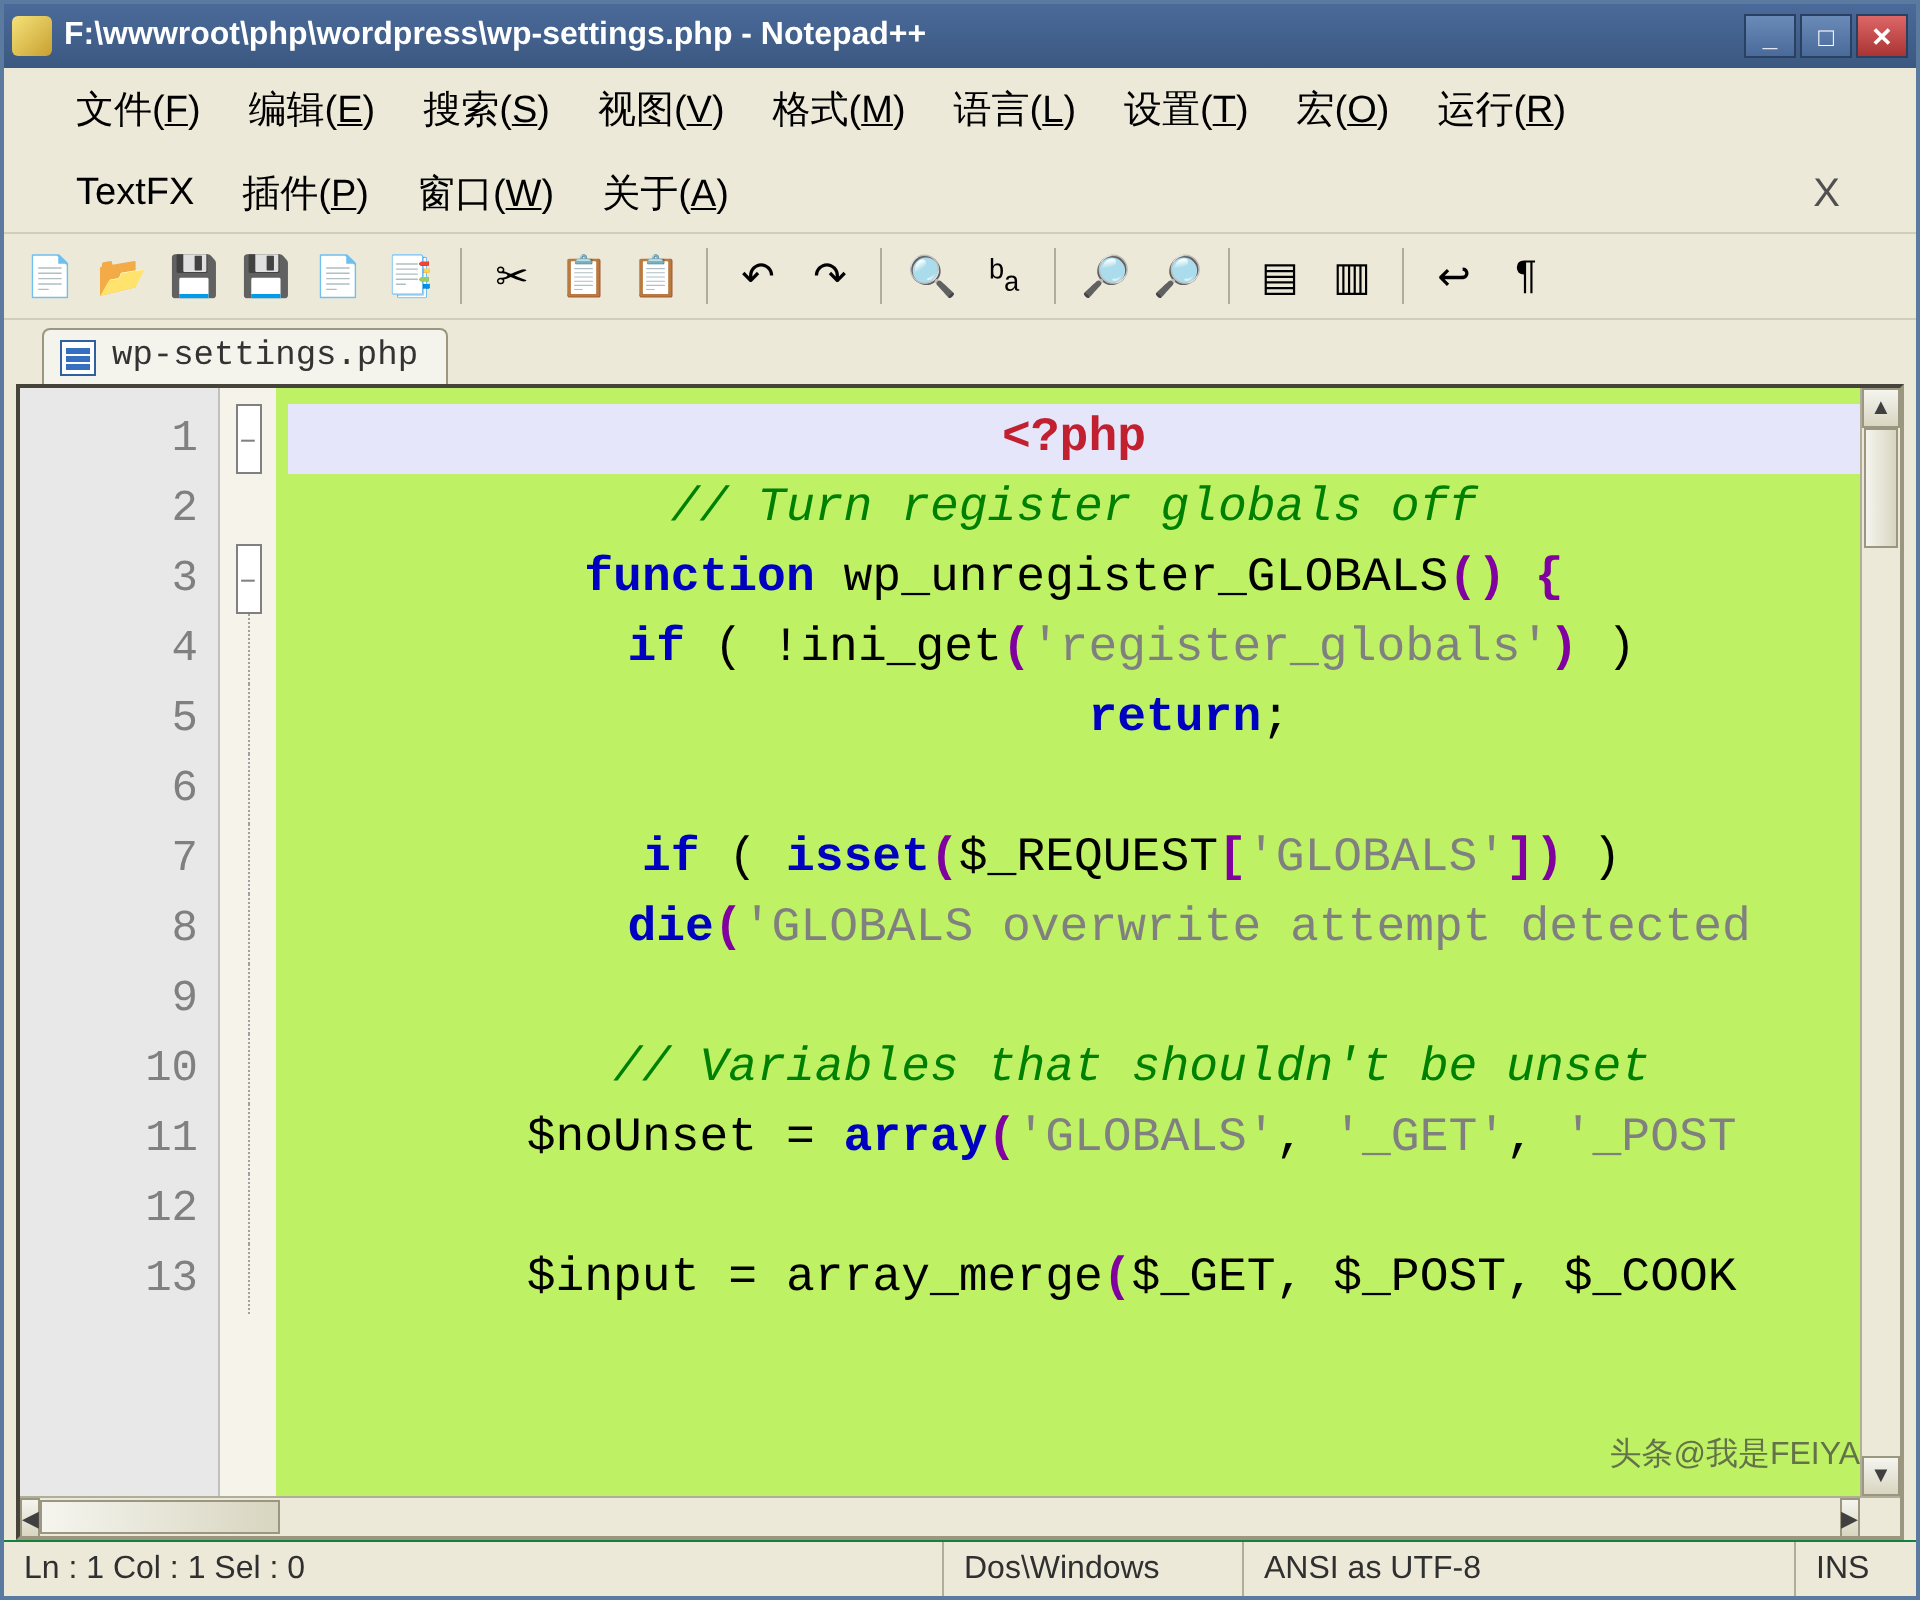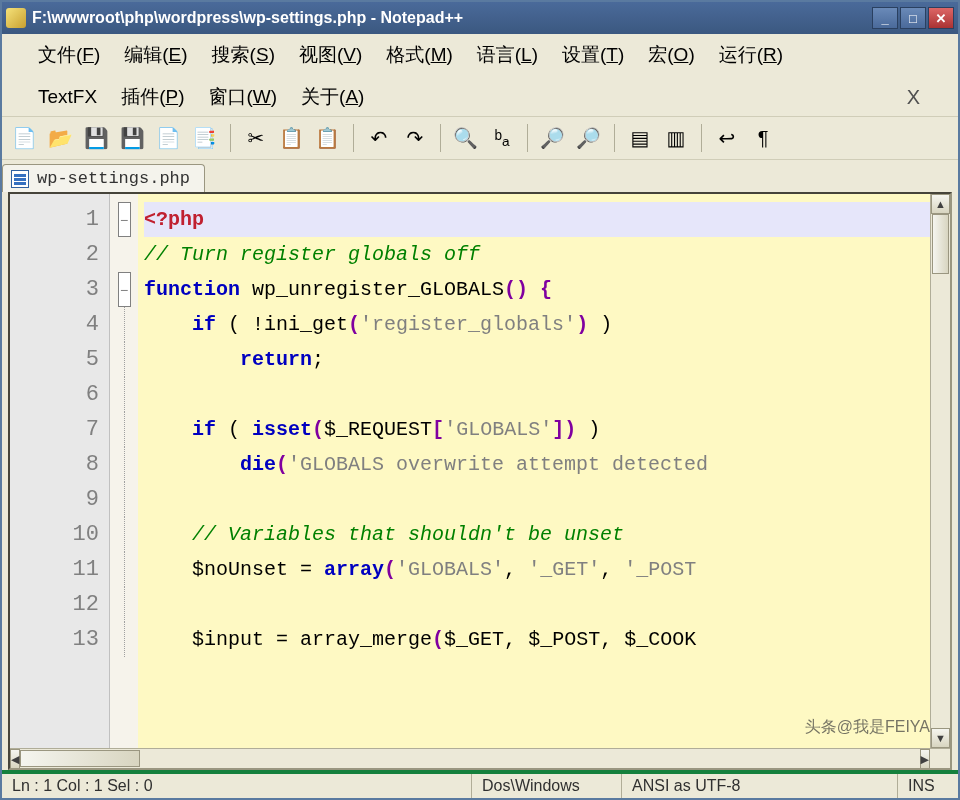--- a/index.html
+++ b/index.html
@@ -80,21 +80,21 @@
   cursor: pointer;
   font-size: 20px;
 }
 .tool-sep {
   width: 1px; height: 28px;
   background: #b0ad98;
   margin: 0 6px;
 }
 .tabbar {
   display: flex;
-  padding: 4px 0 0;
+  padding: 4px 19px 0;
   background: #ece9d8;
 }
 .tab {
   display: flex;
   align-items: center;
   border: 1px solid #9a9680;
   border-bottom: none;
   border-radius: 4px 4px 0 0;
   padding: 4px 14px 4px 8px;
   background: #f4f3ec;
@@ -167,25 +167,26 @@
 .fold-line::after{
   content:"";
   position:absolute;
   top:0; bottom:0; left:50%;
   width:1px;
   border-left:1px dotted #a0a0a0;
 }
 .code {
   flex: 1;
   font-family: "Courier New", monospace;
-  font-size: 20px;
+  font-size: 24px;
   padding: 8px 0 0 6px;
   white-space: pre;
   overflow: hidden;
-  background:#fef9c3;
+  background:#bef264;
+  text-align:center;
 }
 .code-line {
   height: 35px;
   line-height: 35px;
 }
 .code-line.active { background: #e6e6fa; }
 .kw { color: #0000c0; font-weight: bold; }
 .fn { color: #000; }
 .phptag { color: #c02030; font-weight: bold; }
 .cmt { color: #008000; font-style: italic; font-family: "Comic Sans MS","Courier New",monospace; }
@@ -219,21 +220,21 @@
   display: flex;
   background:#ece9d8;
   border-top:1px solid #b0ad98;
 }
 .hscroll .scroll-track { flex:1; position:relative; }
 .hscroll .scroll-thumb { top:1px; bottom:1px; left:auto; right:auto; }
 .corner { width:20px; height:20px; background:#ece9d8; }
 .statusbar {
   height: 28px;
   background: #ece9d8;
-  border-top: 4px solid #15803d;
+  border-top: 1px solid #15803d;
   display: flex;
   font-size: 16px;
   color: #303030;
 }
 .status-cell {
   padding: 0 10px;
   border-right: 1px solid #b0ad98;
   height: 100%;
   display: flex; align-items: center;
 }

